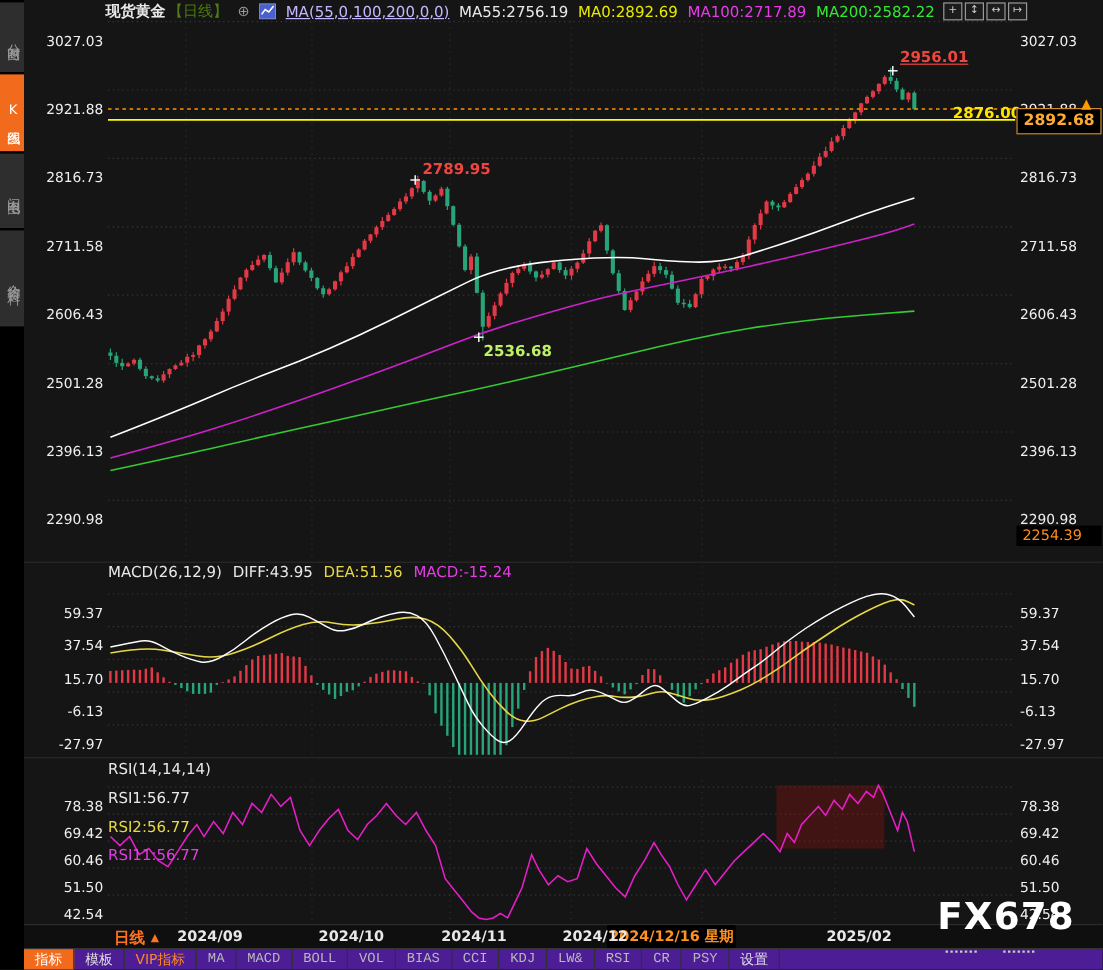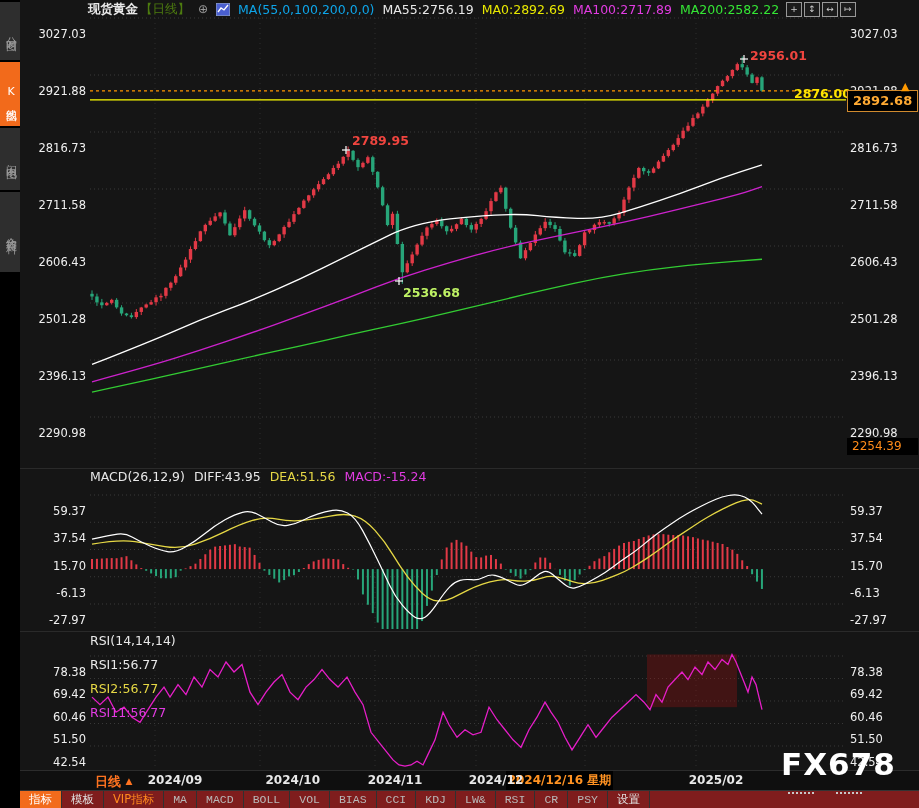--- a/index.html
+++ b/index.html
@@ -13,21 +13,21 @@
     display:flex;align-items:center;justify-content:center;font-size:11px;color:#9a9a9a;
     background:#2e2e2e;letter-spacing:2px;cursor:pointer;}
   .rail-tab.active{background:#f26a1b;color:#fff;}
 
   
   #header{position:absolute;left:88px;top:1px;height:16px;display:flex;align-items:center;
     gap:8px;font-size:12.5px;color:#e8e8e8;white-space:nowrap;}
   #header .sym{font-weight:bold;}
   #header .period{color:#4d7c0f;font-weight:normal;}
   #header .plus-ic{color:#9a9a9a;font-size:12px;}
-  #header .ma-set{color:#0ea5e9;}
+  #header .ma-set{color:#c4b5fd;text-decoration:underline;}
   .ma0c{color:#e8e800;} .ma100c{color:#e23ce2;} .ma200c{color:#35e635;}
   .chart-ic{display:inline-block;width:14px;height:13px;}
 
   
   #win-icons{position:absolute;left:786px;top:2px;display:flex;gap:2px;}
   .wicon{width:14px;height:13px;border:1px solid #989898;background:#1c1c1c;color:#cfcfcf;
     font-size:9px;line-height:13px;text-align:center;cursor:pointer;}
 
   
   .axcol{position:absolute;top:16px;height:808px;}
@@ -40,21 +40,21 @@
   #price-badge{position:absolute;left:847px;top:90px;width:64px;height:20px;background:#000;
     border:1px solid #d08a2e;color:#ffaa33;font-size:13px;font-weight:bold;line-height:20px;
     padding-left:5px;}
   #badge-arrow{position:absolute;left:901px;top:80px;color:#ff9900;font-size:11px;}
   #low-badge{position:absolute;left:847px;top:438px;width:66px;height:17px;background:#000;
     color:#ff8c1a;font-size:12px;line-height:17px;padding-left:5px;}
 
   
   .ann{position:absolute;font-size:12.5px;font-weight:bold;}
   .ann-red{color:#f0453f;} .ann-teal{color:#bef264;}
-  #ann-high{left:750px;top:48px;} #ann-oct{left:352px;top:133px;} #ann-low{left:403px;top:285px;}
+  #ann-high{left:750px;top:40px;text-decoration:underline;} #ann-oct{left:352px;top:133px;} #ann-low{left:403px;top:285px;}
 
   
   .ind-header{position:absolute;left:90px;display:flex;gap:9px;font-size:12.5px;color:#e8e8e8;
     white-space:nowrap;}
   #macd-header{top:469px;} #rsi-header{top:633px;flex-direction:column;}
   .yel{color:#e6d845;} .mag{color:#e23ce2;}
 
   .sep{position:absolute;left:20px;width:899px;height:1px;background:#2a2a2a;}
 
   
@@ -62,21 +62,21 @@
     border-top:1px solid #2c2c2c;}
   .dtick{position:absolute;top:2px;width:80px;text-align:center;font-size:12px;font-weight:bold;
     color:#e8e8e8;}
   #period-btn{position:absolute;left:75px;top:2px;color:#ff7320;font-size:13px;font-weight:bold;
     cursor:pointer;}
   #period-btn .tri{font-size:9px;vertical-align:2px;}
   #sel-date{position:absolute;left:486px;top:0;width:107px;height:19px;background:#000;
     color:#ff9222;font-size:12px;font-weight:bold;text-align:center;line-height:19px;}
 
   
-  #toolbar{position:absolute;left:20px;top:790px;width:899px;height:18px;background:#7f1d1d;
+  #toolbar{position:absolute;left:20px;top:790px;width:899px;height:18px;background:#4c1d95;
     border-top:1px solid #333;display:flex;}
   .tbi{height:18px;line-height:17px;padding:0 9px;font-size:11.5px;color:#b8b8b8;
     border-right:1px solid #303030;cursor:pointer;font-family:"Liberation Mono",monospace;white-space:nowrap;}
   .tbi.cjk{font-family:"DejaVu Sans",sans-serif;color:#e0e0e0;}
   .tbi.active{background:#f26b1c;color:#fff;}
   .tbi.vip{color:#ff8a1e;}
 
   
   #watermark{position:absolute;left:781px;top:746px;font-size:31px;font-weight:600;
     color:#ffffff;letter-spacing:1px;}

